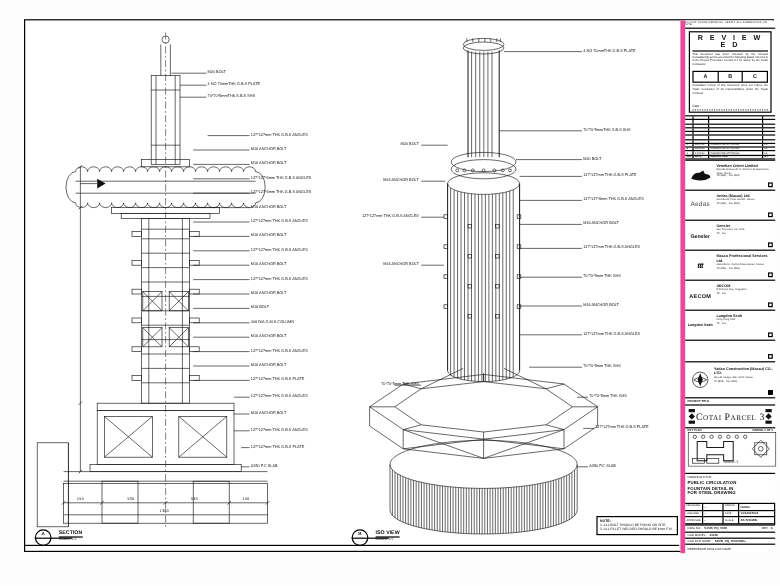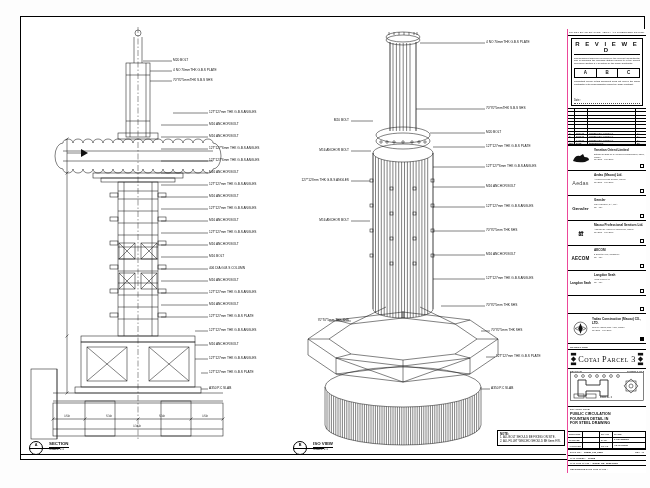--- a/index.html
+++ b/index.html
@@ -9,21 +9,21 @@
   svg .f{fill:#111;stroke:none}
   svg line,svg path,svg rect,svg circle,svg ellipse,svg polygon,svg polyline{stroke:#1a1a1a;stroke-width:.55;fill:none}
   svg .cl{stroke-dasharray:6 2 1.5 2;stroke-width:.45}
   svg .sw8{stroke-width:.85}
   svg text{font-family:"DejaVu Sans",sans-serif}
   svg .t{fill:#111;stroke:none;font-size:3px}
   .view{position:absolute}
   .anno{position:absolute;font-size:3.2px;line-height:1;white-space:nowrap;color:#111}
   .anno.al{text-align:right}
   
-  .tblock{position:absolute;left:546px;top:12px;width:79px;height:444px;border-left:1px solid #ec4899;display:flex;flex-direction:column;font-size:2.6px;background:#fff}
+  .tblock{position:absolute;left:546px;top:0;width:79px;height:444px;border-left:4px solid #ec4899;display:flex;flex-direction:column;font-size:2.6px;background:#fff}
   .tb-row{border-bottom:.6px solid #000;position:relative;flex-shrink:0}
   .disclaimer{height:7px;display:flex;align-items:center;justify-content:center;font-size:2.2px;letter-spacing:.2px}
   .stamp{height:73px;padding:2px 3px}
   .stamp-box{border:.8px solid #000;height:100%;padding:1px 2px;display:flex;flex-direction:column}
   .stamp-title{text-align:center;font-weight:bold;font-size:6px;letter-spacing:2px;border-bottom:.7px solid #000;padding:1px 0}
   .stamp-para{font-size:2.35px;line-height:1.25;margin:1.5px 0;text-align:justify}
   .abc{display:flex;border:.6px solid #000;height:10px;margin:1px 0}
   .abc div{flex:1;border-right:.6px solid #000;display:flex;align-items:center;justify-content:center;font-weight:bold;font-size:4.5px}
   .abc div:last-child{border-right:none}
   .date-line{font-size:2.6px;margin-top:auto;border-bottom:.5px dotted #555;padding-bottom:1px}

